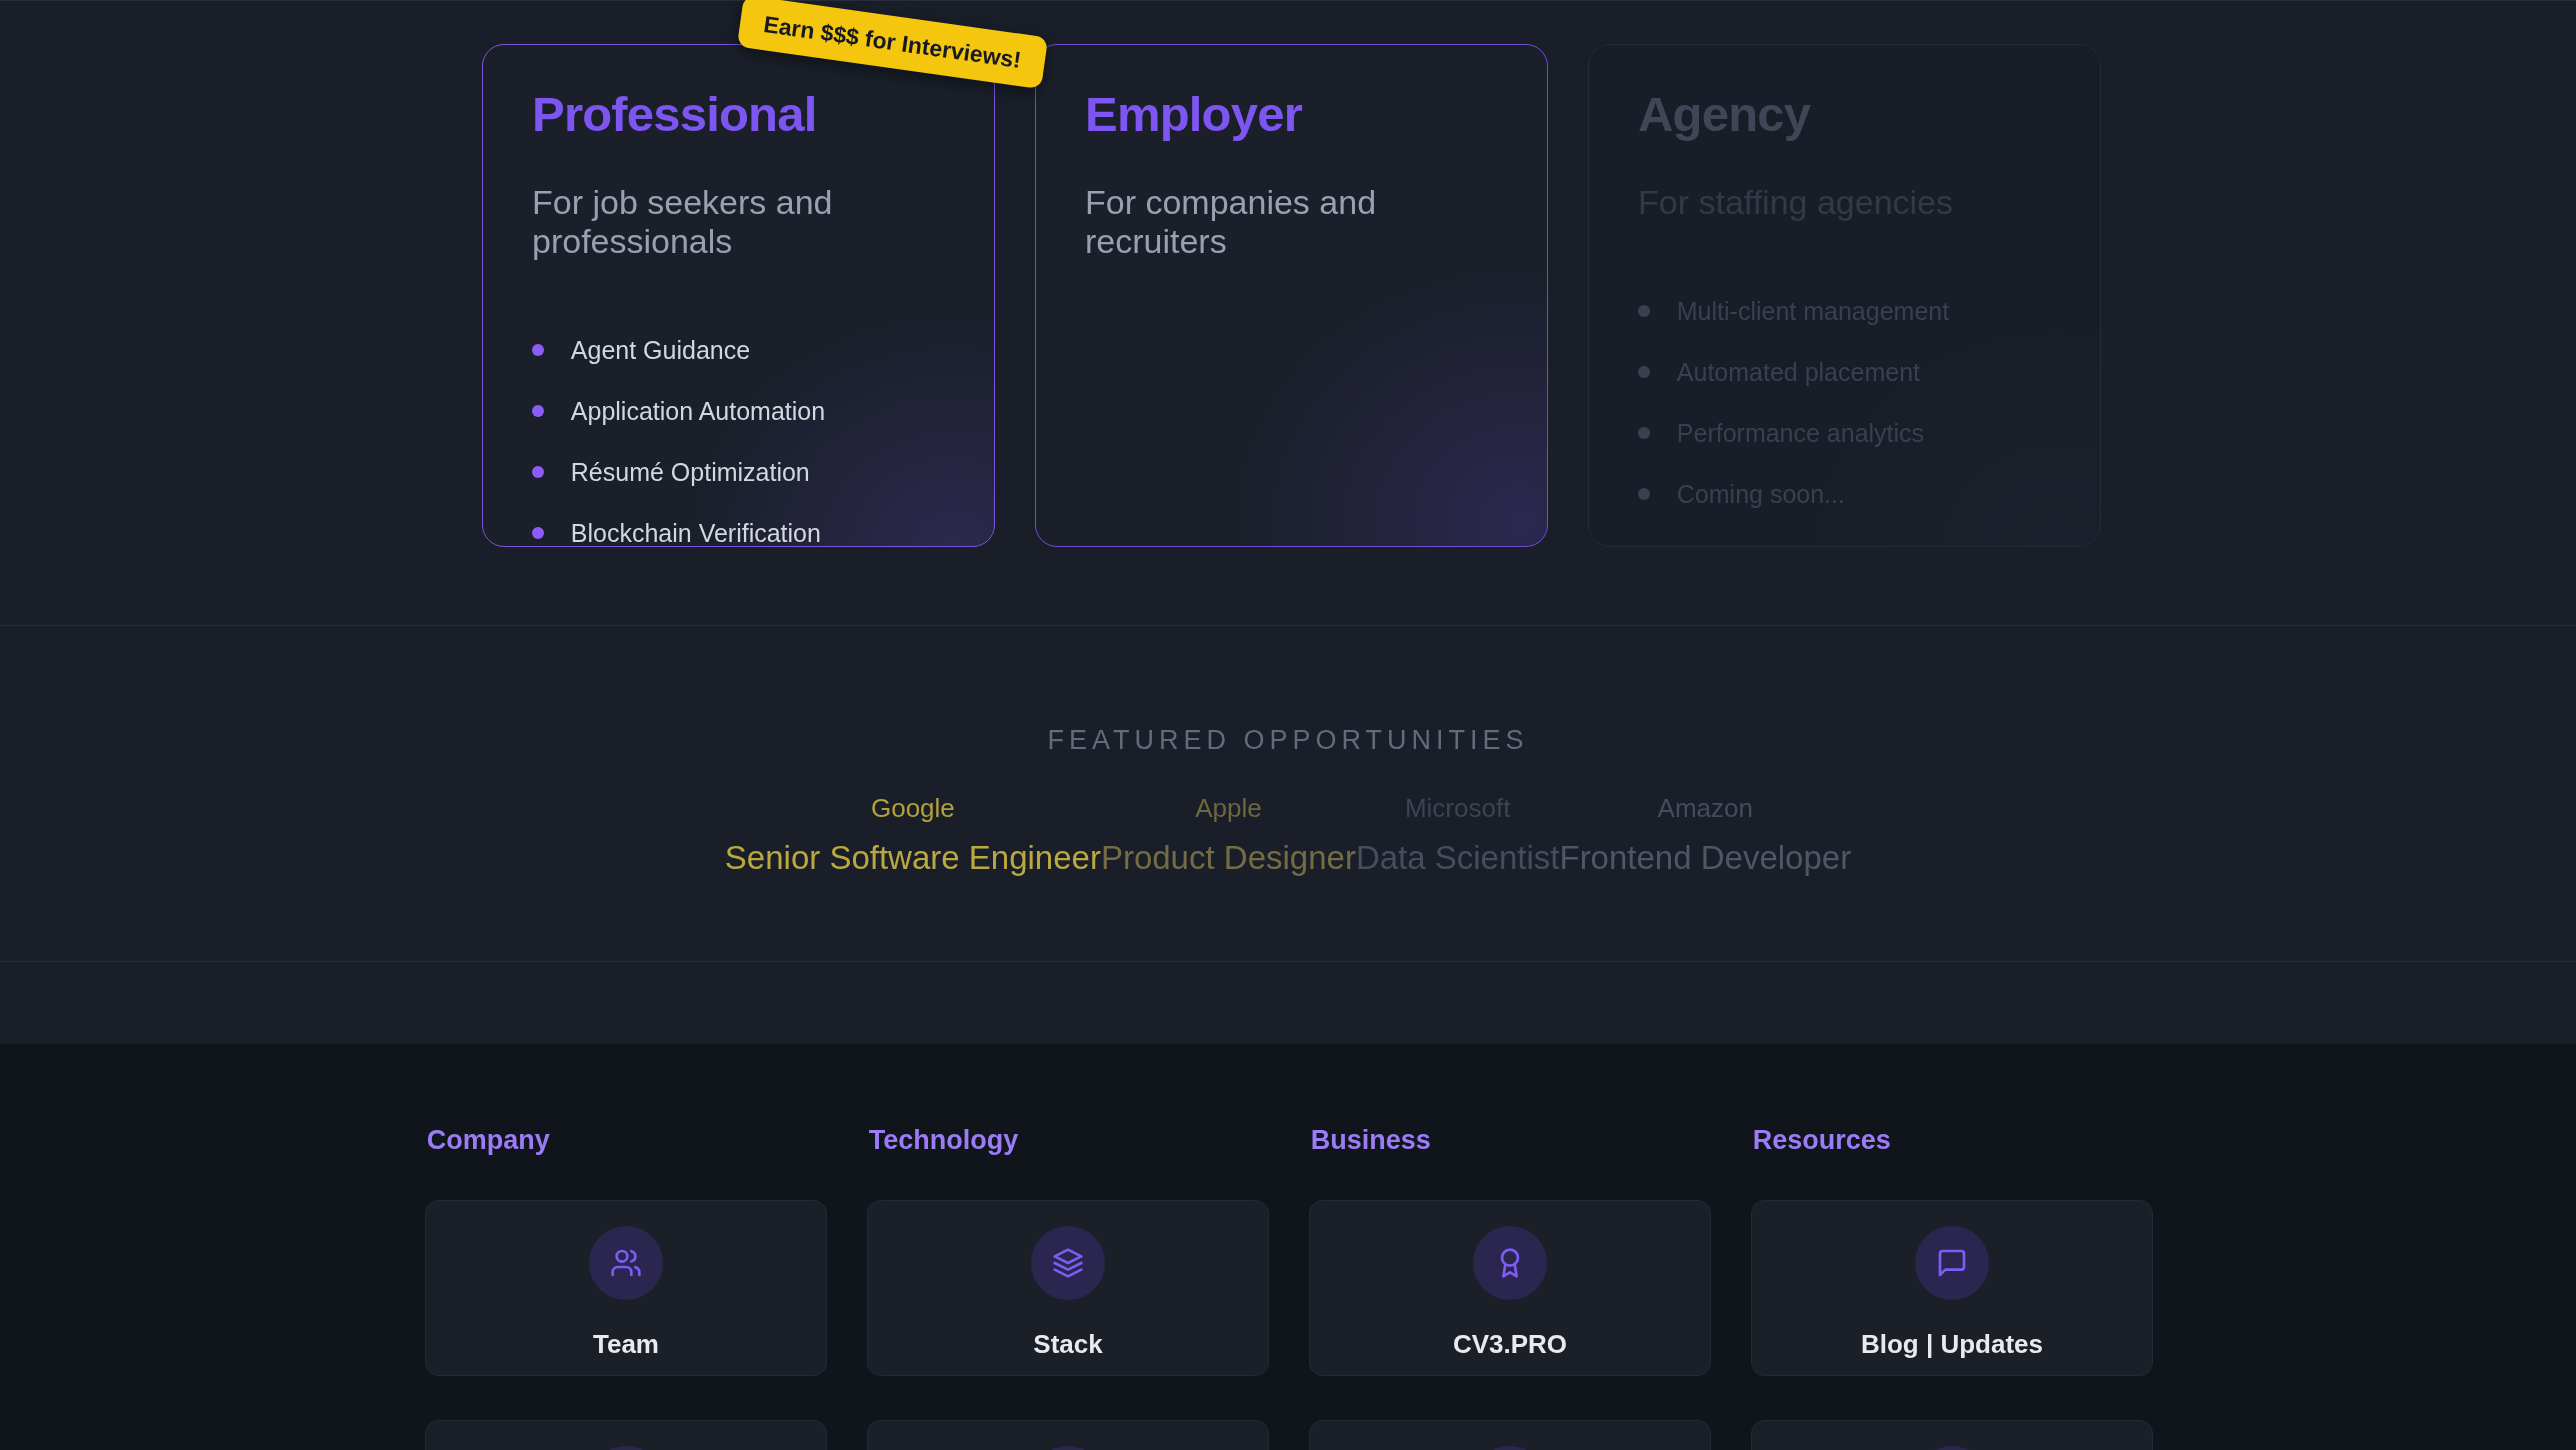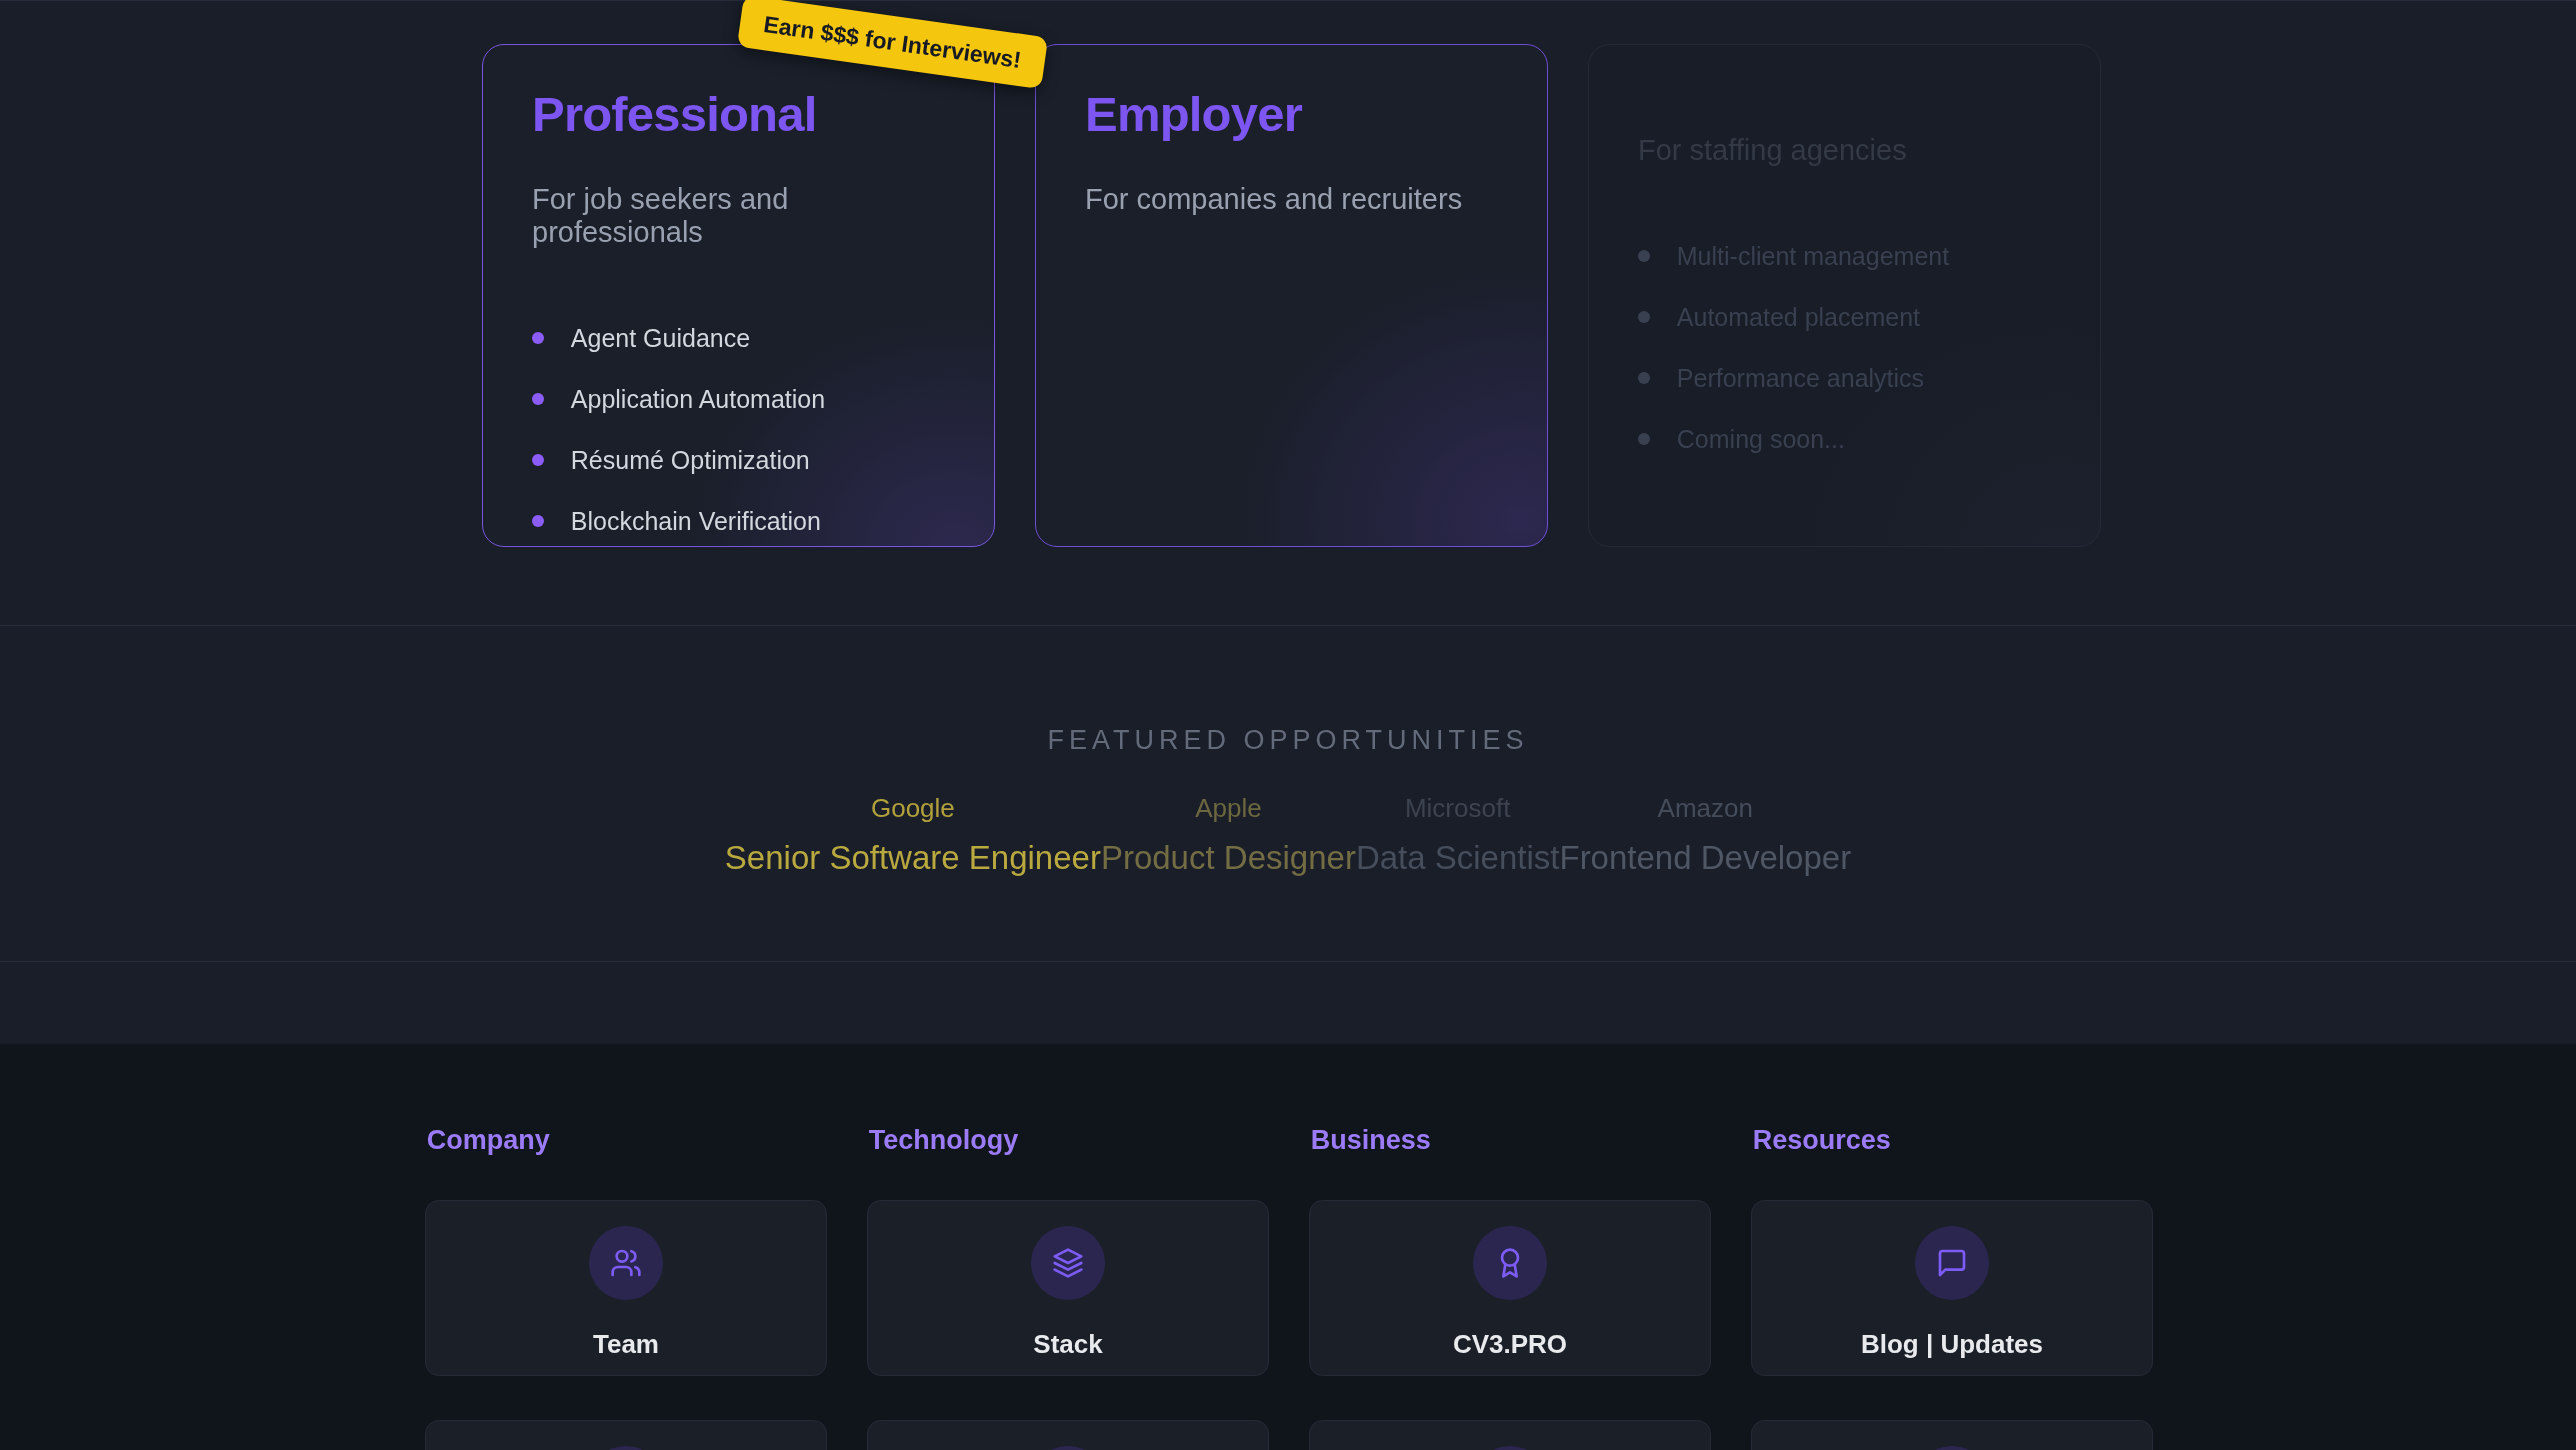--- a/index.html
+++ b/index.html
@@ -46,21 +46,21 @@
   }
   .plan-title{
     margin:0;
     font-size:49px;line-height:1;font-weight:bold;
     color:#7d55f0;
     letter-spacing:-0.8px;
   }
   .disabled .plan-title{color:#3f4656;}
   .plan-sub{
     margin:44px 0 0 0;
-    font-size:29px;color:#99a1b0;
+    font-size:34px;color:#99a1b0;
   }
   .disabled .plan-sub{color:#333a46;}
   .plan-features{margin-top:72px;}
   .plan-feature{
     display:flex;align-items:center;gap:27px;
     height:34px;margin-bottom:27px;
     font-size:25px;color:#d3d7de;
   }
   .disabled .plan-feature{color:#394050;}
   .bullet{
@@ -185,20 +185,21 @@
             </div>
         </div>
       </div>
 
       <div class="plan-card card-employer">
         <h2 class="plan-title">Employer</h2>
         <div class="plan-sub">For companies and recruiters</div>
       </div>
 
       <div class="plan-card disabled">
+        <h2 class="plan-title">Agency</h2>
         <div class="plan-sub">For staffing agencies</div>
         <div class="plan-features">
           <div class="plan-feature">
               <span class="bullet"></span>
               <span>Multi-client management</span>
             </div>
           <div class="plan-feature">
               <span class="bullet"></span>
               <span>Automated placement</span>
             </div>

